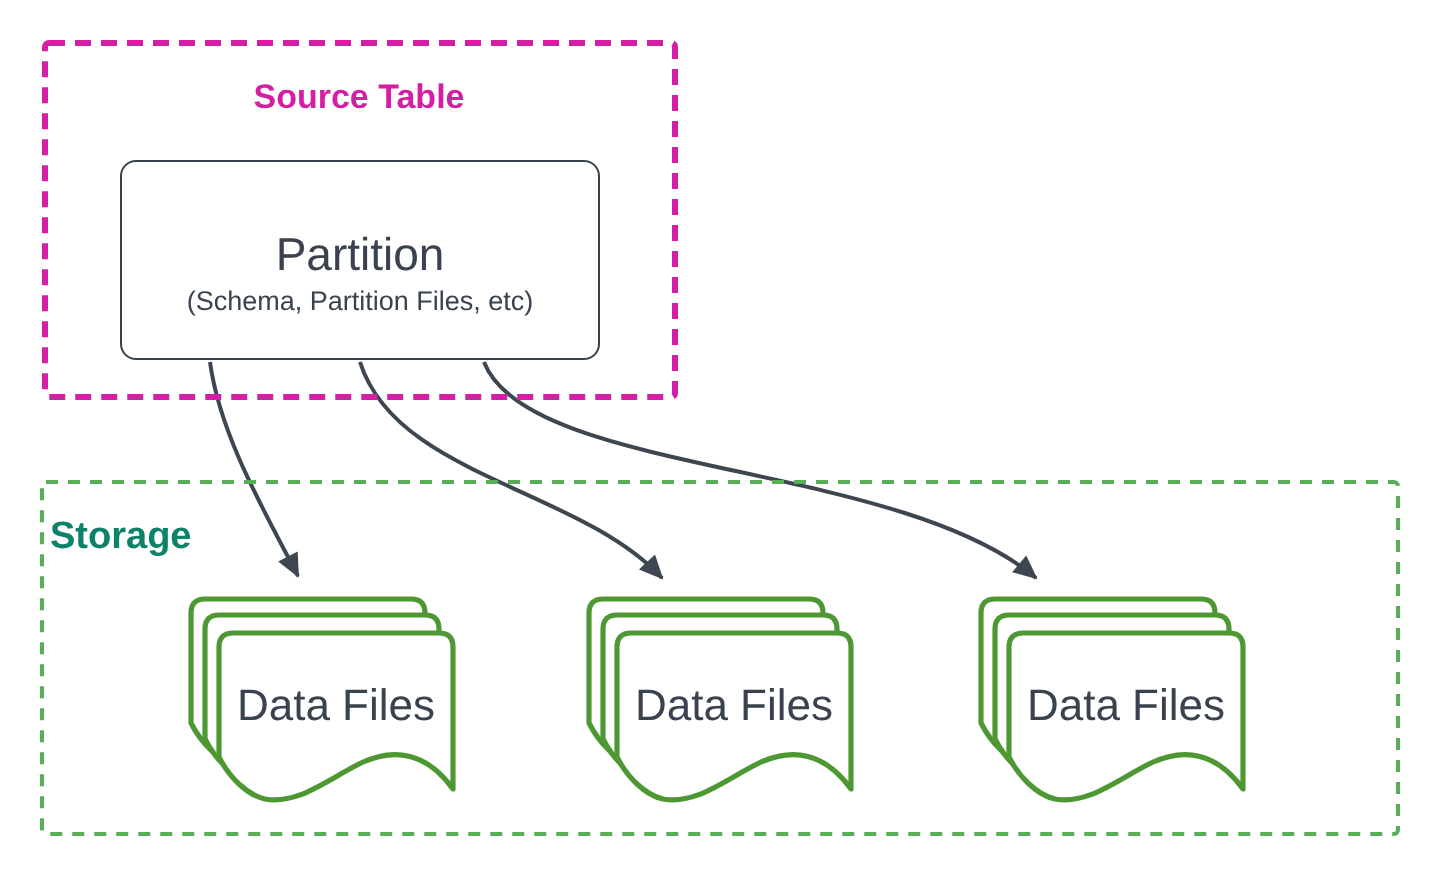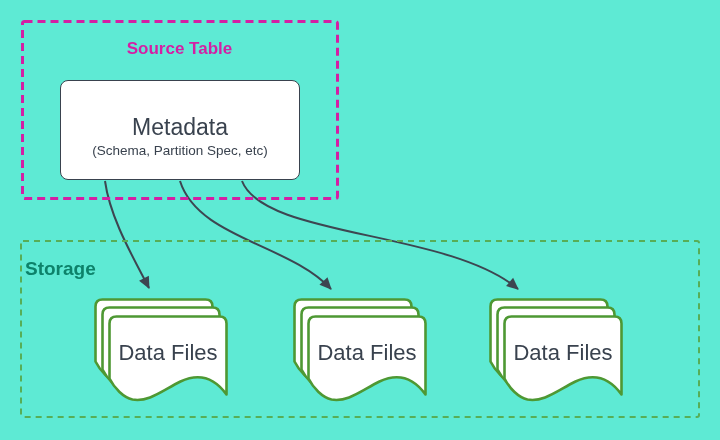--- a/index.html
+++ b/index.html
@@ -5,21 +5,21 @@
   html, body {
     margin: 0;
     padding: 0;
     background: #000;
     font-family: "Liberation Sans", sans-serif;
   }
   .canvas {
     position: relative;
     width: 720px;
     height: 440px;
-    background: #5eead4;
+    background: #ffffff;
     overflow: hidden;
   }
   .overlay-svg {
     position: absolute;
     left: 0; top: 0;
     width: 720px; height: 440px;
     z-index: 1;
   }
   .group-label {
     position: absolute;
@@ -117,22 +117,22 @@
     <path class="connector" d="M 242,181 C 264,238 448,230 518,289" marker-end="url(#ah)"></path>
 
     <rect class="dashed-rect" x="22.5" y="21.5" width="315" height="177" rx="2" stroke="#d41fa4" stroke-width="3" stroke-dasharray="8 5"></rect>
 
     <rect class="dashed-rect" x="21" y="241" width="678" height="176" rx="2" stroke="#57ae57" stroke-width="2" stroke-dasharray="6 5"></rect>
   </svg>
 
   <div class="group-label source-label">Source Table</div>
 
   <div class="metadata-box">
-    <div class="metadata-title">Metadata</div>
-    <div class="metadata-subtitle">(Schema, Partition Spec, etc)</div>
+    <div class="metadata-title">Partition</div>
+    <div class="metadata-subtitle">(Schema, Partition Files, etc)</div>
   </div>
 
   <div class="group-label storage-label">Storage</div>
 
   <svg class="stack-svg stack-1" viewBox="0 0 137 107" xmlns="http://www.w3.org/2000/svg">
     <g>
       <path class="doc" transform="translate(1.5,1.5)" d="M 7,0 L 110,0 Q 117,0 117,7 L 117,78 C 104,60 88,57 71,65 C 53,74 39,86 23,83 C 14,81 5,72 0,62 L 0,7 Q 0,0 7,0 Z"></path>
       <path class="doc" transform="translate(8.5,9.5)" d="M 7,0 L 110,0 Q 117,0 117,7 L 117,78 C 104,60 88,57 71,65 C 53,74 39,86 23,83 C 14,81 5,72 0,62 L 0,7 Q 0,0 7,0 Z"></path>
       <path class="doc" transform="translate(15.5,18.5)" d="M 7,0 L 110,0 Q 117,0 117,7 L 117,78 C 104,60 88,57 71,65 C 53,74 39,86 23,83 C 14,81 5,72 0,62 L 0,7 Q 0,0 7,0 Z"></path>
     </g>

